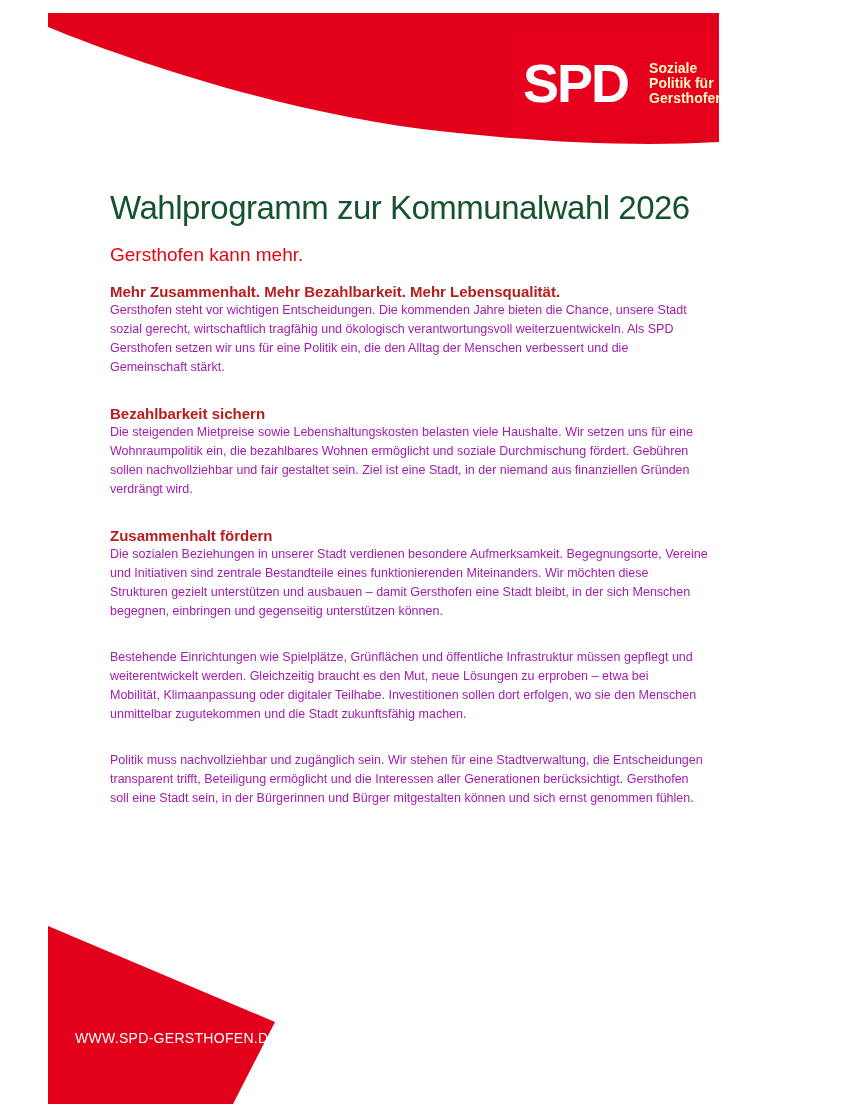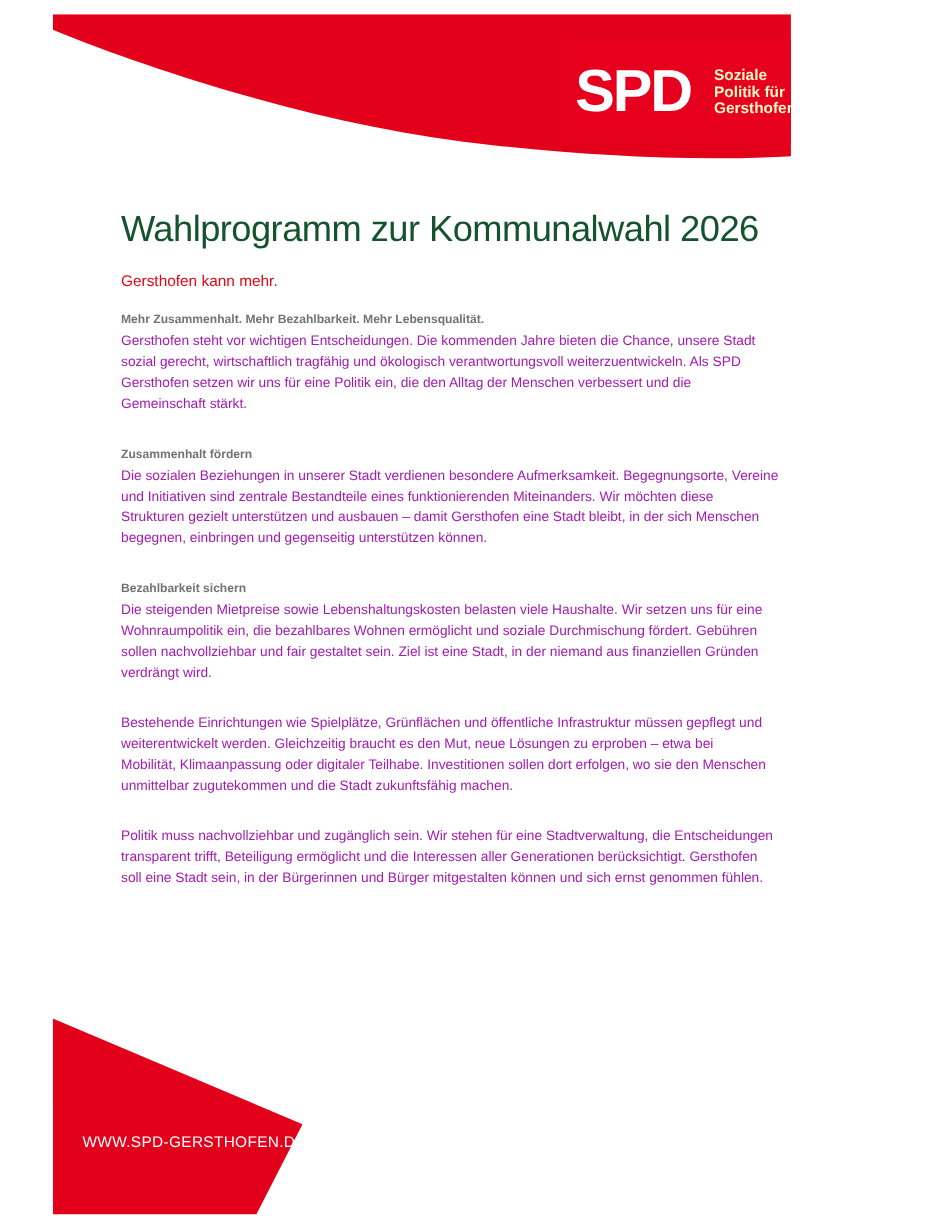--- a/index.html
+++ b/index.html
@@ -61,33 +61,33 @@
   .doc-title {
     margin: 0;
     font-size: 33px;
     font-weight: 400;
     line-height: 36px;
     letter-spacing: -0.5px;
     color: #14532d;
   }
   .doc-subtitle {
     margin: 17px 0 0 0;
-    font-size: 14px;
+    font-size: 19px;
     font-weight: 400;
     line-height: 24px;
     color: #E30613;
   }
   .sections { margin-top: 15px; }
   .section { margin-bottom: 27px; }
   .section-heading {
     margin: 0;
-    font-size: 11px;
+    font-size: 15px;
     font-weight: 700;
     line-height: 19px;
-    color: #737373;
+    color: #b91c1c;
   }
   .section-body {
     margin: 0;
     font-size: 12.5px;
     line-height: 19px;
     white-space: pre-line;
     color: #a21caf;
   }
 
   
@@ -145,32 +145,32 @@
 
     <div class="sections">
       <div class="section">
         <h3 class="section-heading">Mehr Zusammenhalt. Mehr Bezahlbarkeit. Mehr Lebensqualität.</h3>
         <p class="section-body">Gersthofen steht vor wichtigen Entscheidungen. Die kommenden Jahre bieten die Chance, unsere Stadt
 sozial gerecht, wirtschaftlich tragfähig und ökologisch verantwortungsvoll weiterzuentwickeln. Als SPD
 Gersthofen setzen wir uns für eine Politik ein, die den Alltag der Menschen verbessert und die
 Gemeinschaft stärkt.</p>
       </div>
       <div class="section">
+        <h3 class="section-heading">Bezahlbarkeit sichern</h3>
+        <p class="section-body">Die steigenden Mietpreise sowie Lebenshaltungskosten belasten viele Haushalte. Wir setzen uns für eine
+Wohnraumpolitik ein, die bezahlbares Wohnen ermöglicht und soziale Durchmischung fördert. Gebühren
+sollen nachvollziehbar und fair gestaltet sein. Ziel ist eine Stadt, in der niemand aus finanziellen Gründen
+verdrängt wird.</p>
+      </div>
+      <div class="section">
         <h3 class="section-heading">Zusammenhalt fördern</h3>
         <p class="section-body">Die sozialen Beziehungen in unserer Stadt verdienen besondere Aufmerksamkeit. Begegnungsorte, Vereine
 und Initiativen sind zentrale Bestandteile eines funktionierenden Miteinanders. Wir möchten diese
 Strukturen gezielt unterstützen und ausbauen – damit Gersthofen eine Stadt bleibt, in der sich Menschen
 begegnen, einbringen und gegenseitig unterstützen können.</p>
-      </div>
-      <div class="section">
-        <h3 class="section-heading">Bezahlbarkeit sichern</h3>
-        <p class="section-body">Die steigenden Mietpreise sowie Lebenshaltungskosten belasten viele Haushalte. Wir setzen uns für eine
-Wohnraumpolitik ein, die bezahlbares Wohnen ermöglicht und soziale Durchmischung fördert. Gebühren
-sollen nachvollziehbar und fair gestaltet sein. Ziel ist eine Stadt, in der niemand aus finanziellen Gründen
-verdrängt wird.</p>
       </div>
       <div class="section">
         <p class="section-body">Bestehende Einrichtungen wie Spielplätze, Grünflächen und öffentliche Infrastruktur müssen gepflegt und
 weiterentwickelt werden. Gleichzeitig braucht es den Mut, neue Lösungen zu erproben – etwa bei
 Mobilität, Klimaanpassung oder digitaler Teilhabe. Investitionen sollen dort erfolgen, wo sie den Menschen
 unmittelbar zugutekommen und die Stadt zukunftsfähig machen.</p>
       </div>
       <div class="section">
         <p class="section-body">Politik muss nachvollziehbar und zugänglich sein. Wir stehen für eine Stadtverwaltung, die Entscheidungen
 transparent trifft, Beteiligung ermöglicht und die Interessen aller Generationen berücksichtigt. Gersthofen

